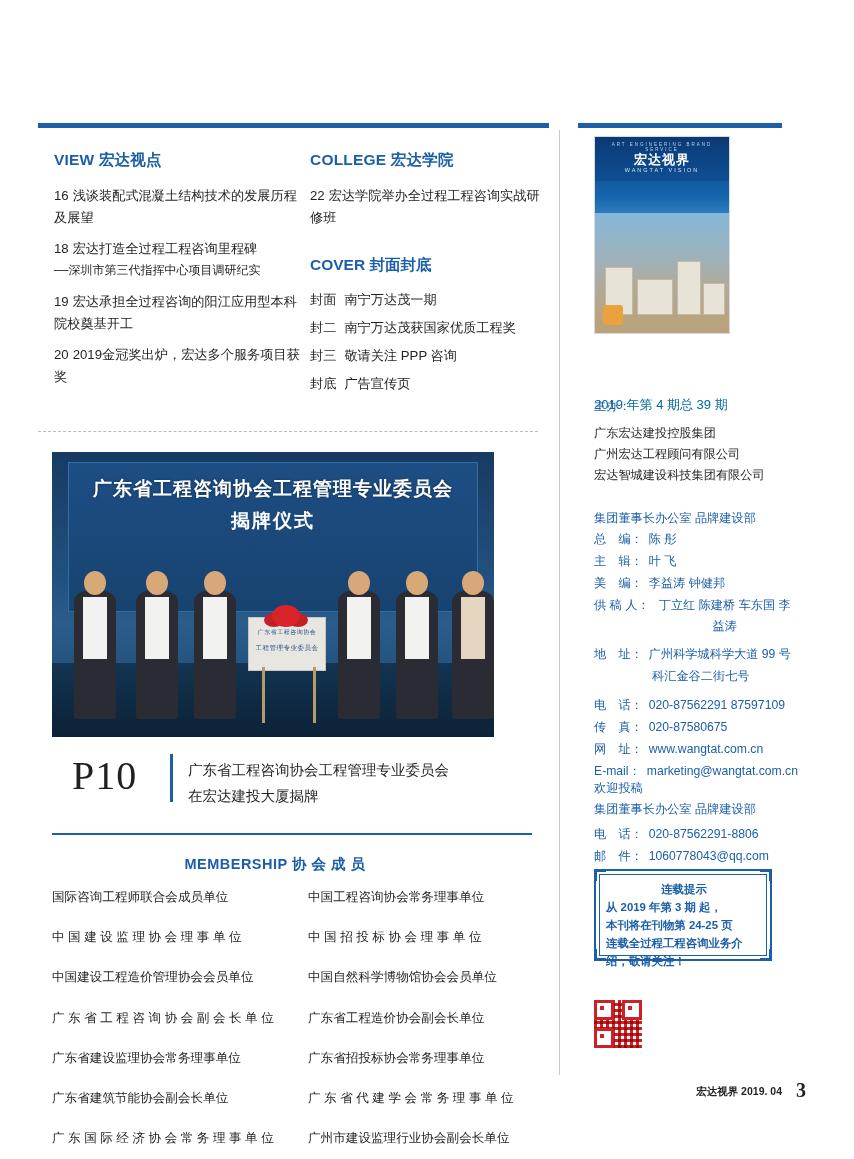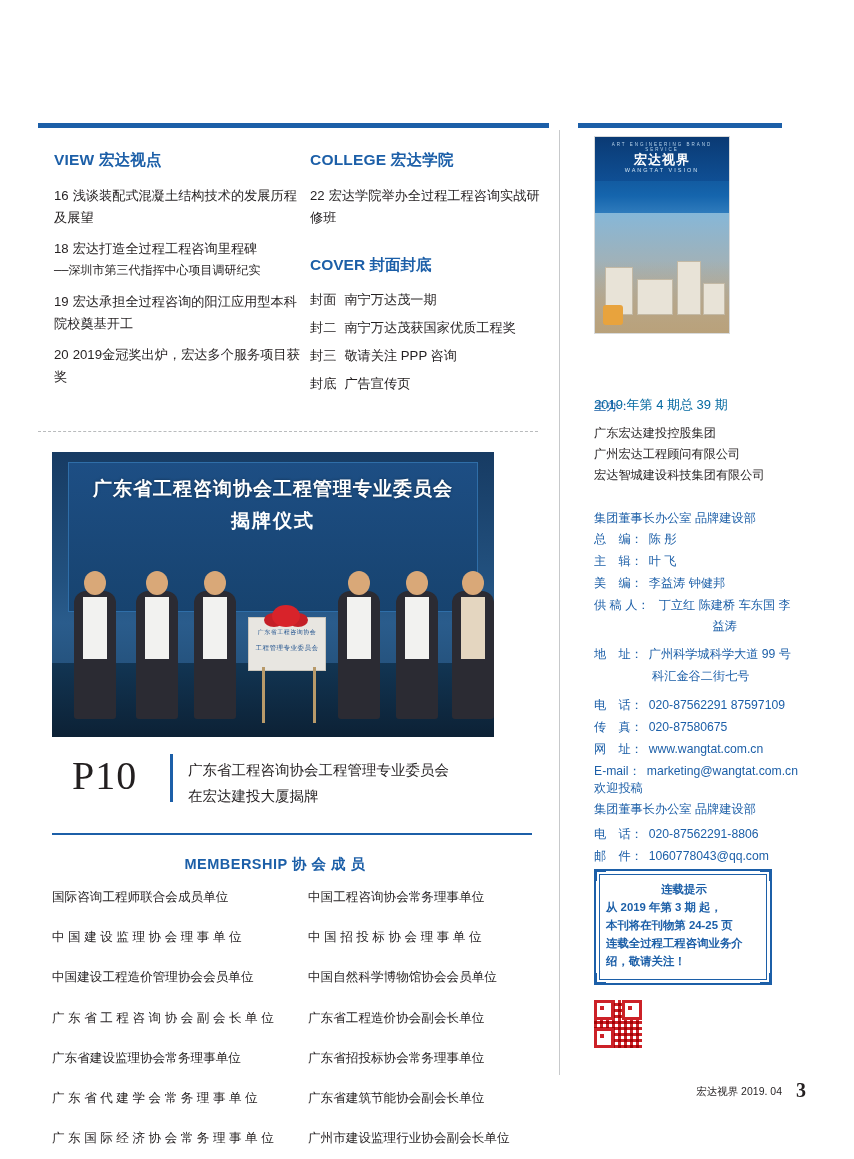--- a/index.html
+++ b/index.html
@@ -366,21 +366,21 @@
     margin-right: 6px;
   }
   .row .v {
     color: #1c5fa8;
   }
 
   
   .notice {
     position: absolute;
     left: 594px; top: 869px;
-    width: 178px; height: 116px;
+    width: 178px; height: 92px;
     border: 2px solid #1c5fa8;
     box-sizing: border-box;
   }
   .notice .inner {
     position: absolute;
     left: 3px; top: 3px; right: 3px; bottom: 3px;
     border: 1px solid #1c5fa8;
   }
   .notice .txt {
     position: absolute;
@@ -418,20 +418,21 @@
     width: 4px; height: 4px;
     background: #cc2127;
   }
 
   
   .footer {
     position: absolute;
     right: 72px; top: 1085px;
     font-size: 10.5px;
     color: #231f20;
+    font-weight: bold;
   }
   .folio {
     position: absolute;
     right: 48px; top: 1079px;
     font-size: 20px;
     font-weight: bold;
     color: #231f20;
     font-family: "Liberation Serif", serif;
   }
 </style>
@@ -537,22 +538,22 @@
     <div class="mem-cell">国际咨询工程师联合会成员单位</div>
     <div class="mem-cell">中国工程咨询协会常务理事单位</div>
     <div class="mem-cell">中 国 建 设 监 理 协 会 理 事 单 位</div>
     <div class="mem-cell">中 国 招 投 标 协 会 理 事 单 位</div>
     <div class="mem-cell">中国建设工程造价管理协会会员单位</div>
     <div class="mem-cell">中国自然科学博物馆协会会员单位</div>
     <div class="mem-cell">广 东 省 工 程 咨 询 协 会 副 会 长 单 位</div>
     <div class="mem-cell">广东省工程造价协会副会长单位</div>
     <div class="mem-cell">广东省建设监理协会常务理事单位</div>
     <div class="mem-cell">广东省招投标协会常务理事单位</div>
+    <div class="mem-cell">广东省建筑节能协会副会长单位</div>
     <div class="mem-cell">广 东 省 代 建 学 会 常 务 理 事 单 位</div>
-    <div class="mem-cell">广东省建筑节能协会副会长单位</div>
     <div class="mem-cell">广 东 国 际 经 济 协 会 常 务 理 事 单 位</div>
     <div class="mem-cell">广州市建设监理行业协会副会长单位</div>
     <div class="mem-cell">广州市建筑节能科技协会副会长单位</div>
   </div>
 
   <div class="coverimg">
     <div class="ctop"></div>
     <div class="ctiny">ART  ENGINEERING  BRAND  SERVICE</div>
     <div class="cbrand">宏达视界</div>
     <div class="csub">WANGTAT  VISION</div>

